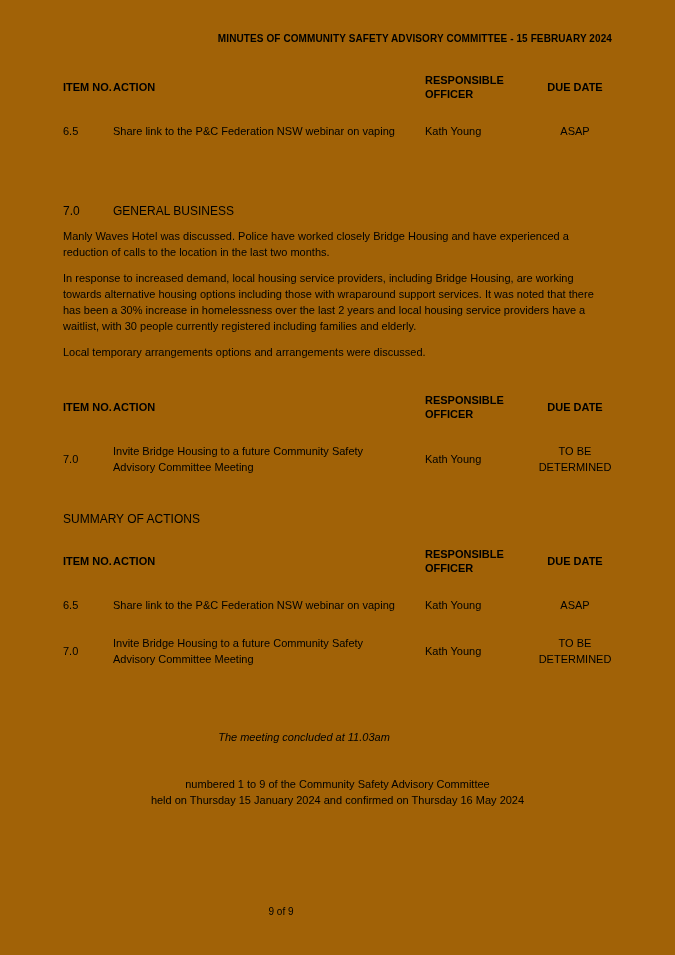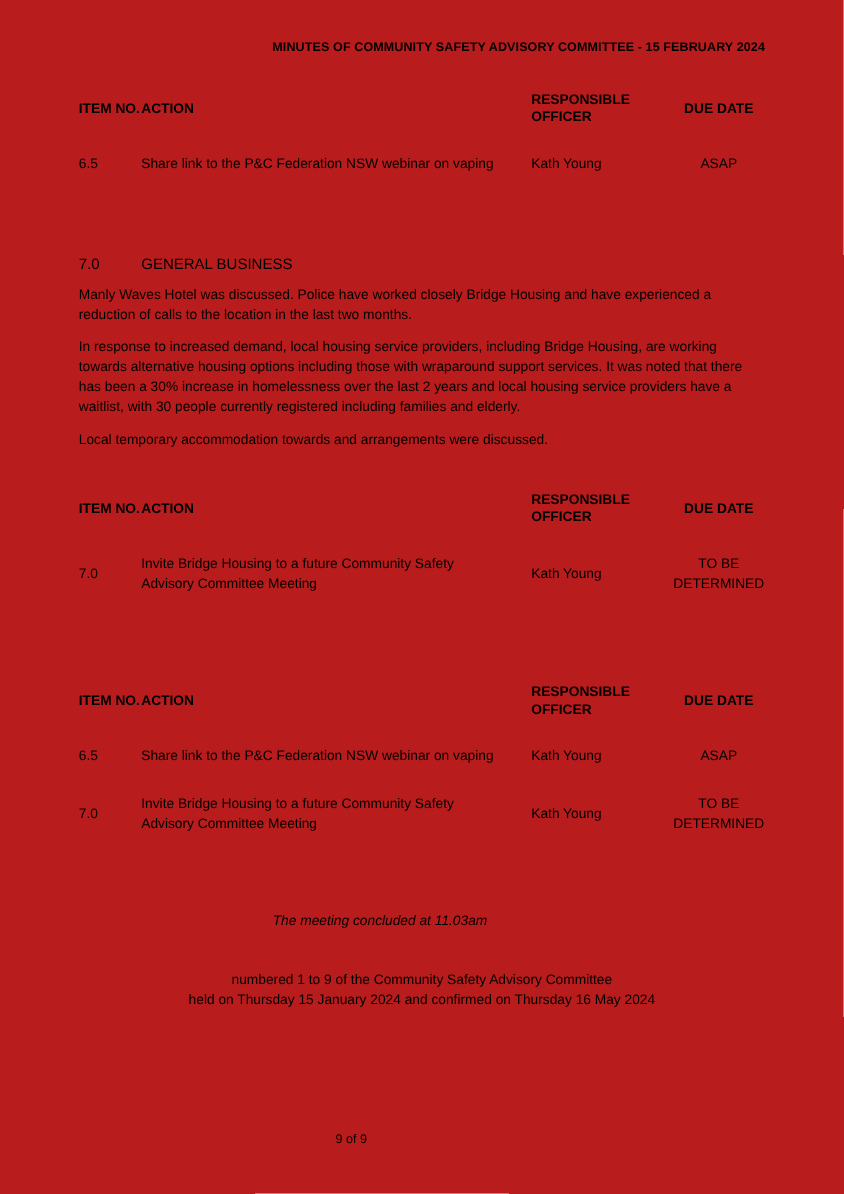--- a/index.html
+++ b/index.html
@@ -1,21 +1,21 @@
 <!DOCTYPE html>
 <html><head>
 <meta charset="utf-8">
 <style>
   * { margin: 0; padding: 0; box-sizing: border-box; }
   html, body { background: #ffffff; }
   .page {
     position: relative;
     width: 675px;
     height: 955px;
-    background: #b91c1c;
+    background: #a16207;
     color: #000000;
     font-family: "Liberation Sans", sans-serif;
     font-size: 11px;
     overflow: hidden;
   }
   .doc-header {
     position: absolute;
     top: 33px;
     left: 63px;
     right: 63px;
@@ -133,21 +133,21 @@
     </tbody>
   </table>
 
   <div class="section-heading" id="heading-general">
     <span class="num">7.0</span><span>GENERAL BUSINESS</span>
   </div>
 
   <div class="body-copy">
     <p>Manly Waves Hotel was discussed. Police have worked closely Bridge Housing and have experienced a reduction of calls to the location in the last two months.</p>
     <p>In response to increased demand, local housing service providers, including Bridge Housing, are working towards alternative housing options including those with wraparound support services. It was noted that there has been a 30% increase in homelessness over the last 2 years and local housing service providers have a waitlist, with 30 people currently registered including families and elderly.</p>
-    <p>Local temporary accommodation towards and arrangements were discussed.</p>
+    <p>Local temporary arrangements options and arrangements were discussed.</p>
   </div>
 
   <table class="action-table" id="table-item-7">
     <colgroup>
         <col class="c-item">
         <col class="c-action">
         <col class="c-officer">
         <col class="c-due">
       </colgroup>
     <thead>
@@ -161,20 +161,21 @@
     <tbody>
       <tr>
         <td>7.0</td>
         <td class="action">Invite Bridge Housing to a future Community Safety Advisory Committee Meeting</td>
         <td>Kath Young</td>
         <td class="due">TO BE DETERMINED</td>
       </tr>
     </tbody>
   </table>
 
+  <div class="section-heading" id="heading-summary">SUMMARY OF ACTIONS</div>
 
   <table class="action-table" id="table-summary">
     <colgroup>
         <col class="c-item">
         <col class="c-action">
         <col class="c-officer">
         <col class="c-due">
       </colgroup>
     <thead>
       <tr>

